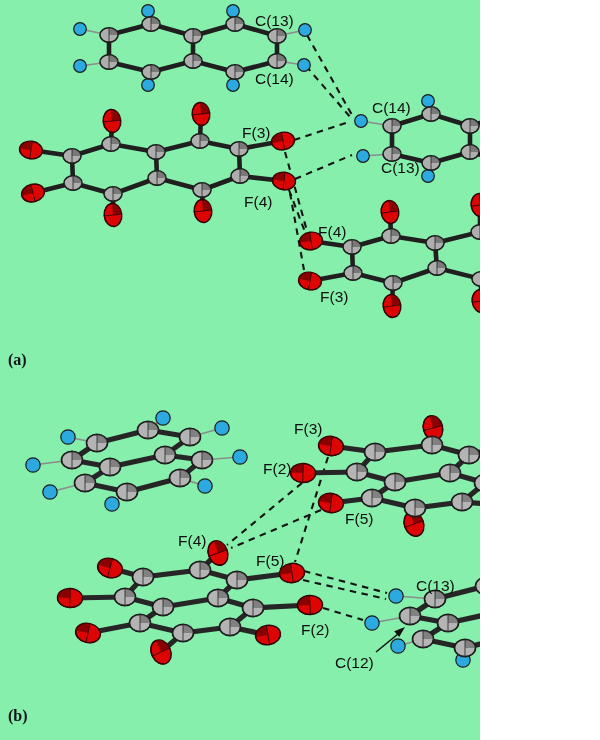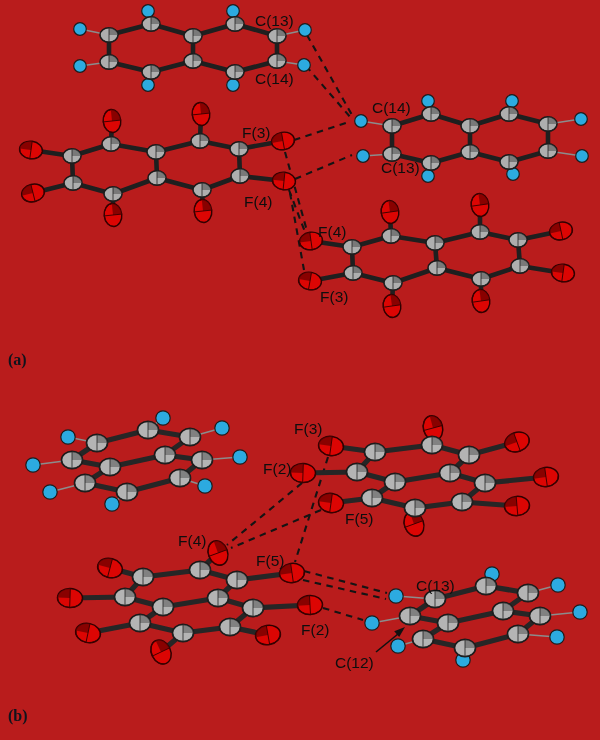--- a/index.html
+++ b/index.html
@@ -1,16 +1,16 @@
 <!DOCTYPE html>
 <html><head>
 <meta charset="utf-8">
 <style>
   html,body{margin:0;padding:0;background:#ffffff;}
-  .stage{position:relative;width:600px;height:740px;background:#b91c1c;overflow:hidden;
+  .stage{position:relative;width:480px;height:740px;background:#86efac;overflow:hidden;
          font-family:"Liberation Sans",sans-serif;}
   svg{display:block}
   .bond{stroke:#1f1f1f;stroke-width:4.6;fill:none;stroke-linejoin:round;stroke-linecap:round}
   .bondb{stroke:#262626;stroke-width:5.2;fill:none;stroke-linejoin:round;stroke-linecap:round}
   .hstick{stroke:#8c8c8c;stroke-width:1.7;fill:none;stroke-linecap:round}
   .contact{stroke:#141414;stroke-width:2.1;stroke-dasharray:6.5 5.5;fill:none}
   .al{font-family:"Liberation Sans",sans-serif;font-size:15.5px;fill:#0e0e0e}
   .pl{font-family:"Liberation Serif",serif;font-size:16px;font-weight:bold;fill:#10131c}
   .ptr{stroke:#111;stroke-width:1.6;fill:none}
 </style>

